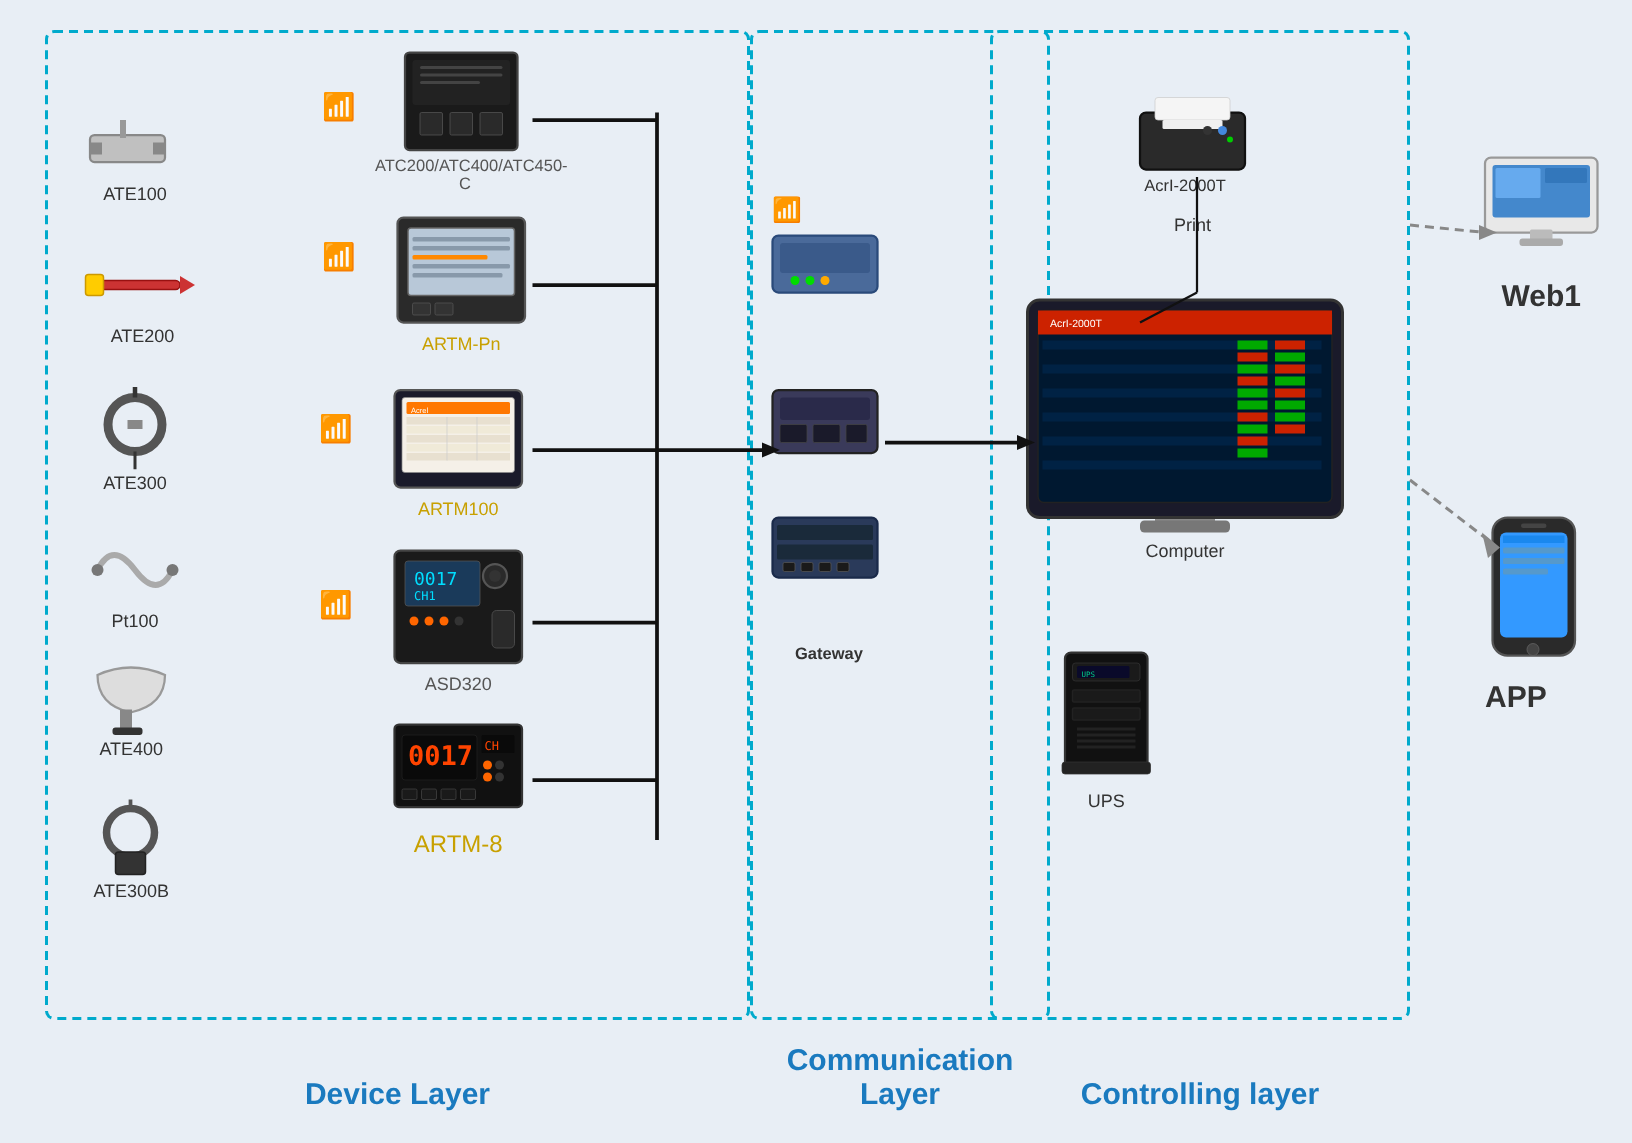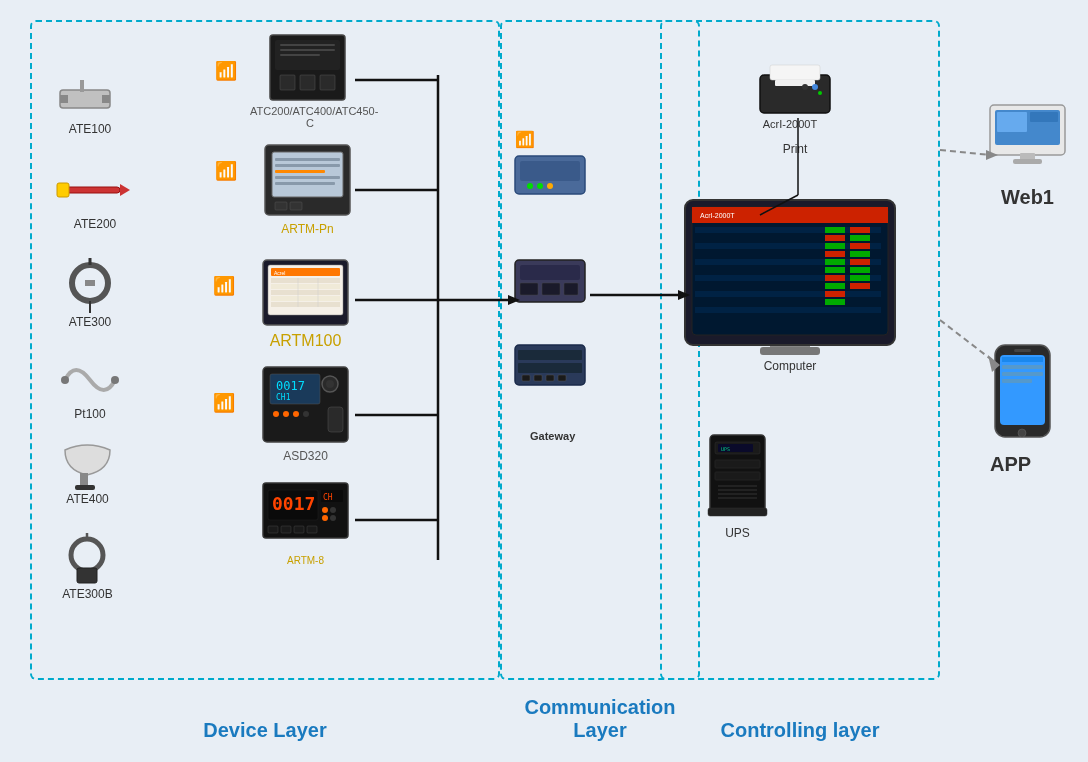--- a/index.html
+++ b/index.html
@@ -229,21 +229,21 @@
 
       <rect x="13" y="23" width="69" height="5" fill="#e8e0d0"></rect>
       <rect x="13" y="29" width="69" height="5" fill="#f0ead8"></rect>
       <rect x="13" y="35" width="69" height="5" fill="#e8e0d0"></rect>
       <rect x="13" y="41" width="69" height="5" fill="#f0ead8"></rect>
       <rect x="13" y="47" width="69" height="5" fill="#e8e0d0"></rect>
 
       <line x1="40" y1="23" x2="40" y2="52" stroke="#ccc" stroke-width="0.5"></line>
       <line x1="60" y1="23" x2="60" y2="52" stroke="#ccc" stroke-width="0.5"></line>
     </svg>
-    <span style="font-size:16px; color:#c8a000; text-align:left; margin-top:-3px;">ARTM100</span>
+    <span style="font-size:12px; color:#c8a000; text-align:left; margin-top:-3px;">ARTM100</span>
   </div>
 
   <div class="instrument-item" style="left:258px; top:362px;">
     <div style="position:absolute; left:-45px; top:30px; color:#00aacc; font-size:18px;">📶</div>
     <svg width="95" height="90" viewBox="0 0 95 90">
 
       <rect x="5" y="5" width="85" height="75" rx="4" fill="#1a1a1a" stroke="#444" stroke-width="1.5"></rect>
 
       <rect x="12" y="12" width="50" height="30" rx="2" fill="#1a3a5a" stroke="#555" stroke-width="0.5"></rect>
       <text x="18" y="28" font-size="12" fill="#00ddff" font-family="monospace">0017</text>
@@ -277,21 +277,21 @@
       <circle cx="67" cy="32" r="3" fill="#ff6600"></circle>
       <circle cx="75" cy="32" r="3" fill="#333"></circle>
       <circle cx="67" cy="40" r="3" fill="#ff6600"></circle>
       <circle cx="75" cy="40" r="3" fill="#333"></circle>
 
       <rect x="10" y="48" width="10" height="7" rx="1" fill="#1a1a1a" stroke="#444" stroke-width="0.5"></rect>
       <rect x="23" y="48" width="10" height="7" rx="1" fill="#1a1a1a" stroke="#444" stroke-width="0.5"></rect>
       <rect x="36" y="48" width="10" height="7" rx="1" fill="#1a1a1a" stroke="#444" stroke-width="0.5"></rect>
       <rect x="49" y="48" width="10" height="7" rx="1" fill="#1a1a1a" stroke="#444" stroke-width="0.5"></rect>
     </svg>
-    <span style="font-size:10px; color:#c8a000; text-align:right; margin-top:2px;">ARTM-8</span>
+    <span style="font-size:16px; color:#c8a000; text-align:right; margin-top:2px;">ARTM-8</span>
   </div>
 
   <div style="position:absolute; left:510px; top:130px;">
     
     <div style="color:#00aacc; font-size:16px; margin-bottom:2px; margin-left:5px;">📶</div>
     <svg width="80" height="50" viewBox="0 0 80 50">
       <rect x="5" y="5" width="70" height="38" rx="4" fill="#4a6a9a" stroke="#2a4a7a" stroke-width="1.5"></rect>
       <rect x="10" y="10" width="60" height="20" rx="2" fill="#3a5a8a"></rect>
       <circle cx="20" cy="35" r="3" fill="#00dd00"></circle>
       <circle cx="30" cy="35" r="3" fill="#00dd00"></circle>

